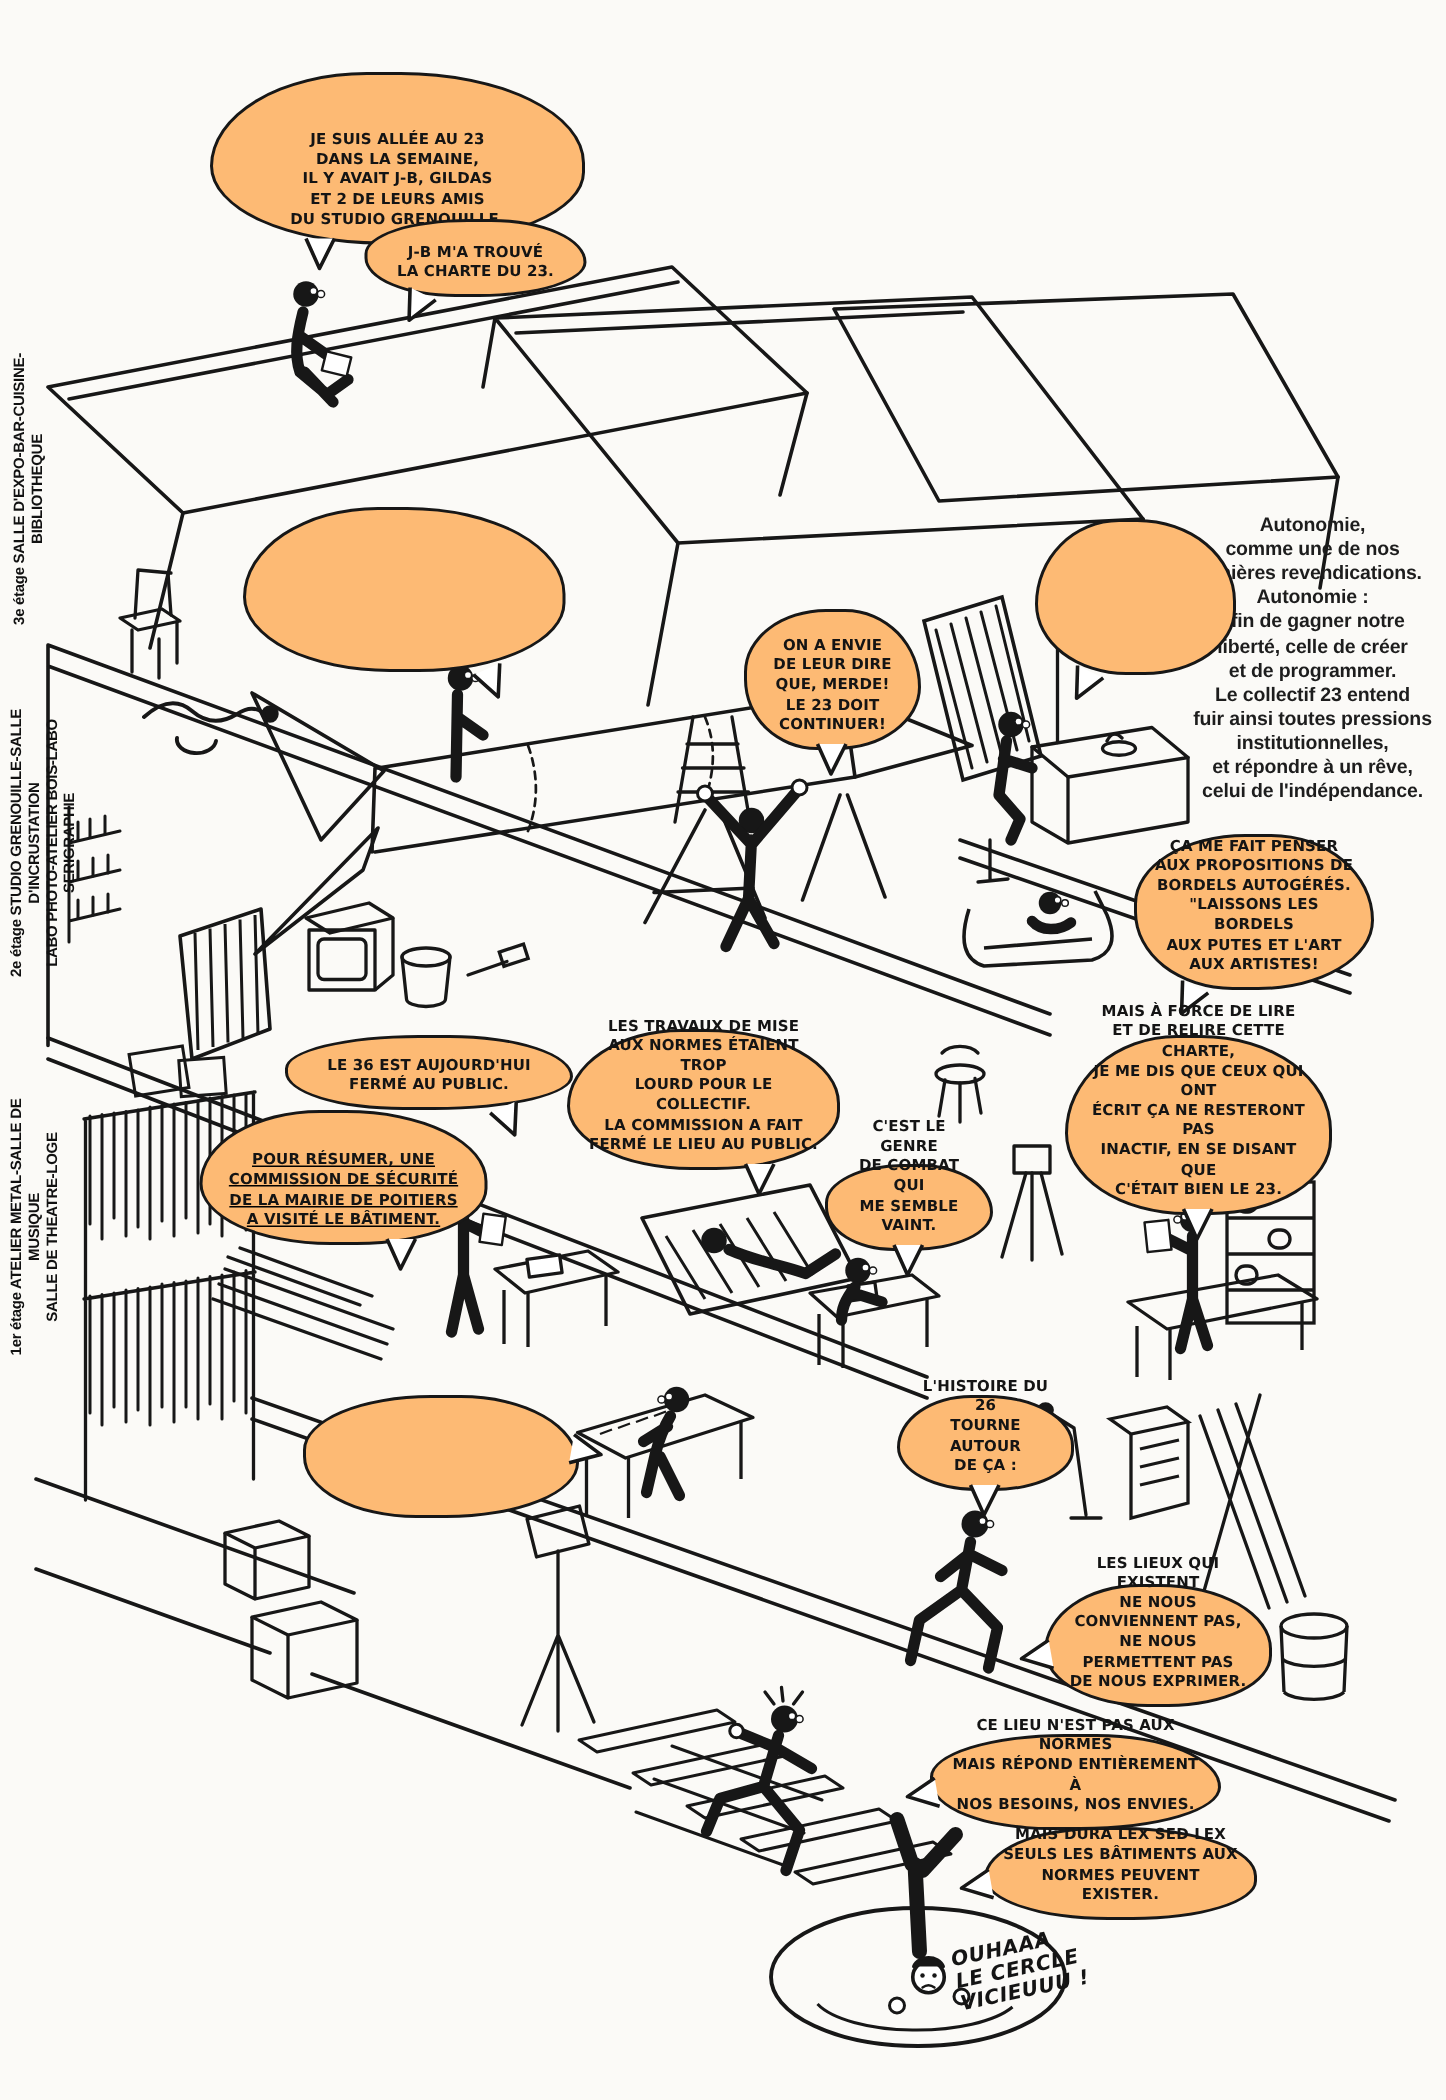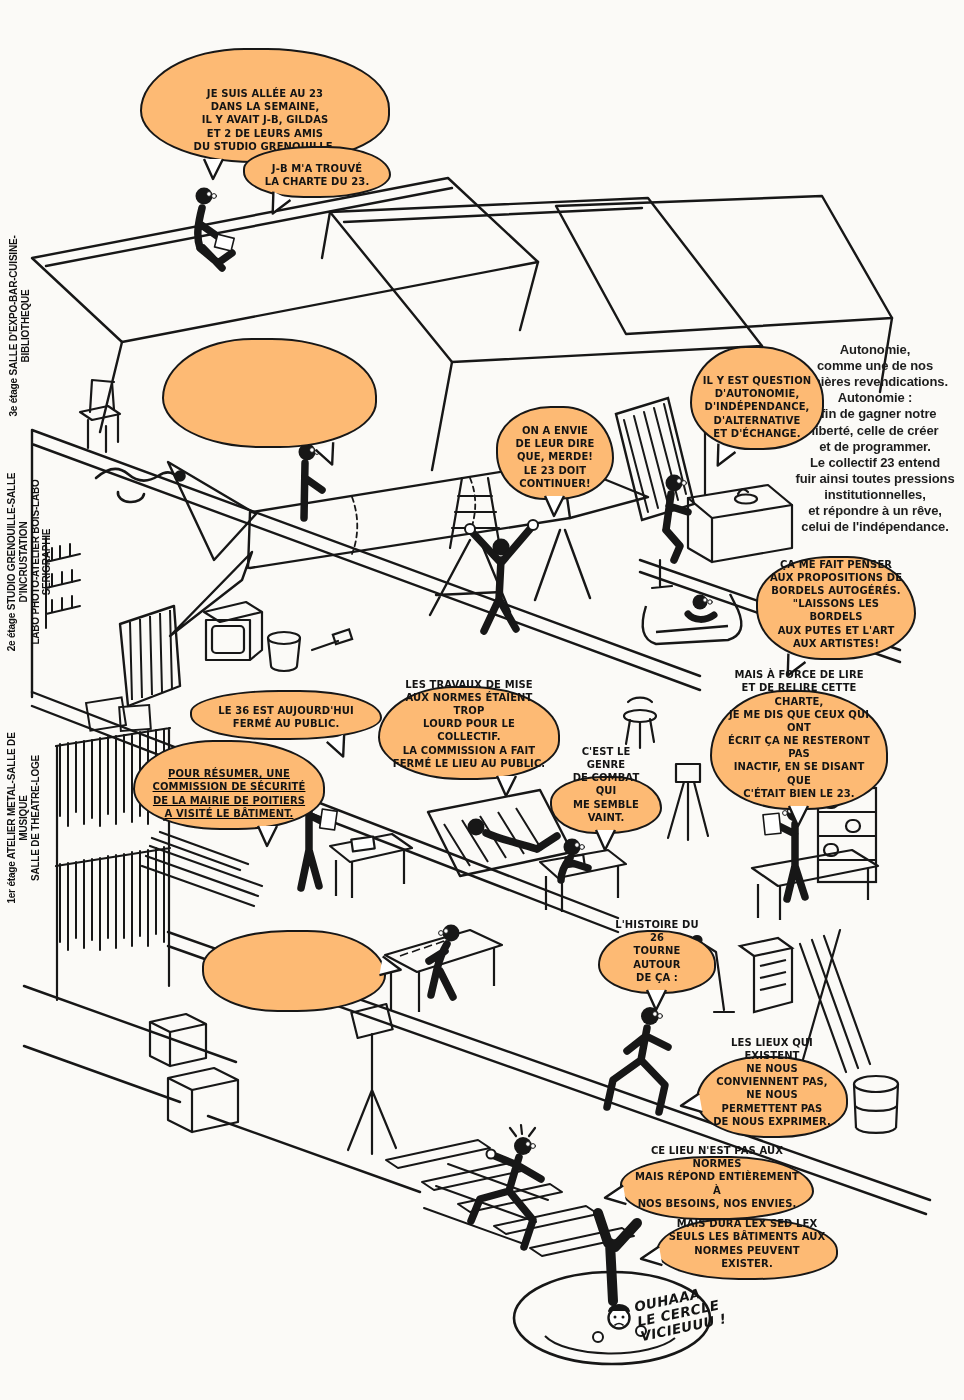--- a/index.html
+++ b/index.html
@@ -358,25 +358,20 @@
 QUE, MERDE!
 LE 23 DOIT
 CONTINUER!</span>
   <span class="tail t-bc">
       <svg width="26" height="24" viewBox="0 0 26 24">
         <path d="M3 2 L12 22 L22 2" fill="#fff" stroke="#171717" stroke-width="2.4" stroke-linejoin="round"></path>
       </svg>
     </span>
 </div>
 <div class="bubble" style="left:690px;top:346px;width:134px;height:104px;">
-  <span class="bubble-text">IL Y EST QUESTION
-D'AUTONOMIE,
-D'INDÉPENDANCE,
-D'ALTERNATIVE
-ET D'ÉCHANGE.</span>
   <span class="tail t-bl-skew">
       <svg width="26" height="24" viewBox="0 0 26 24">
         <path d="M3 2 L12 22 L22 2" fill="#fff" stroke="#171717" stroke-width="2.4" stroke-linejoin="round"></path>
       </svg>
     </span>
 </div>
 <div class="bubble alt" style="left:756px;top:556px;width:160px;height:104px;">
   <span class="bubble-text">ÇA ME FAIT PENSER
 AUX PROPOSITIONS DE
 BORDELS AUTOGÉRÉS.

